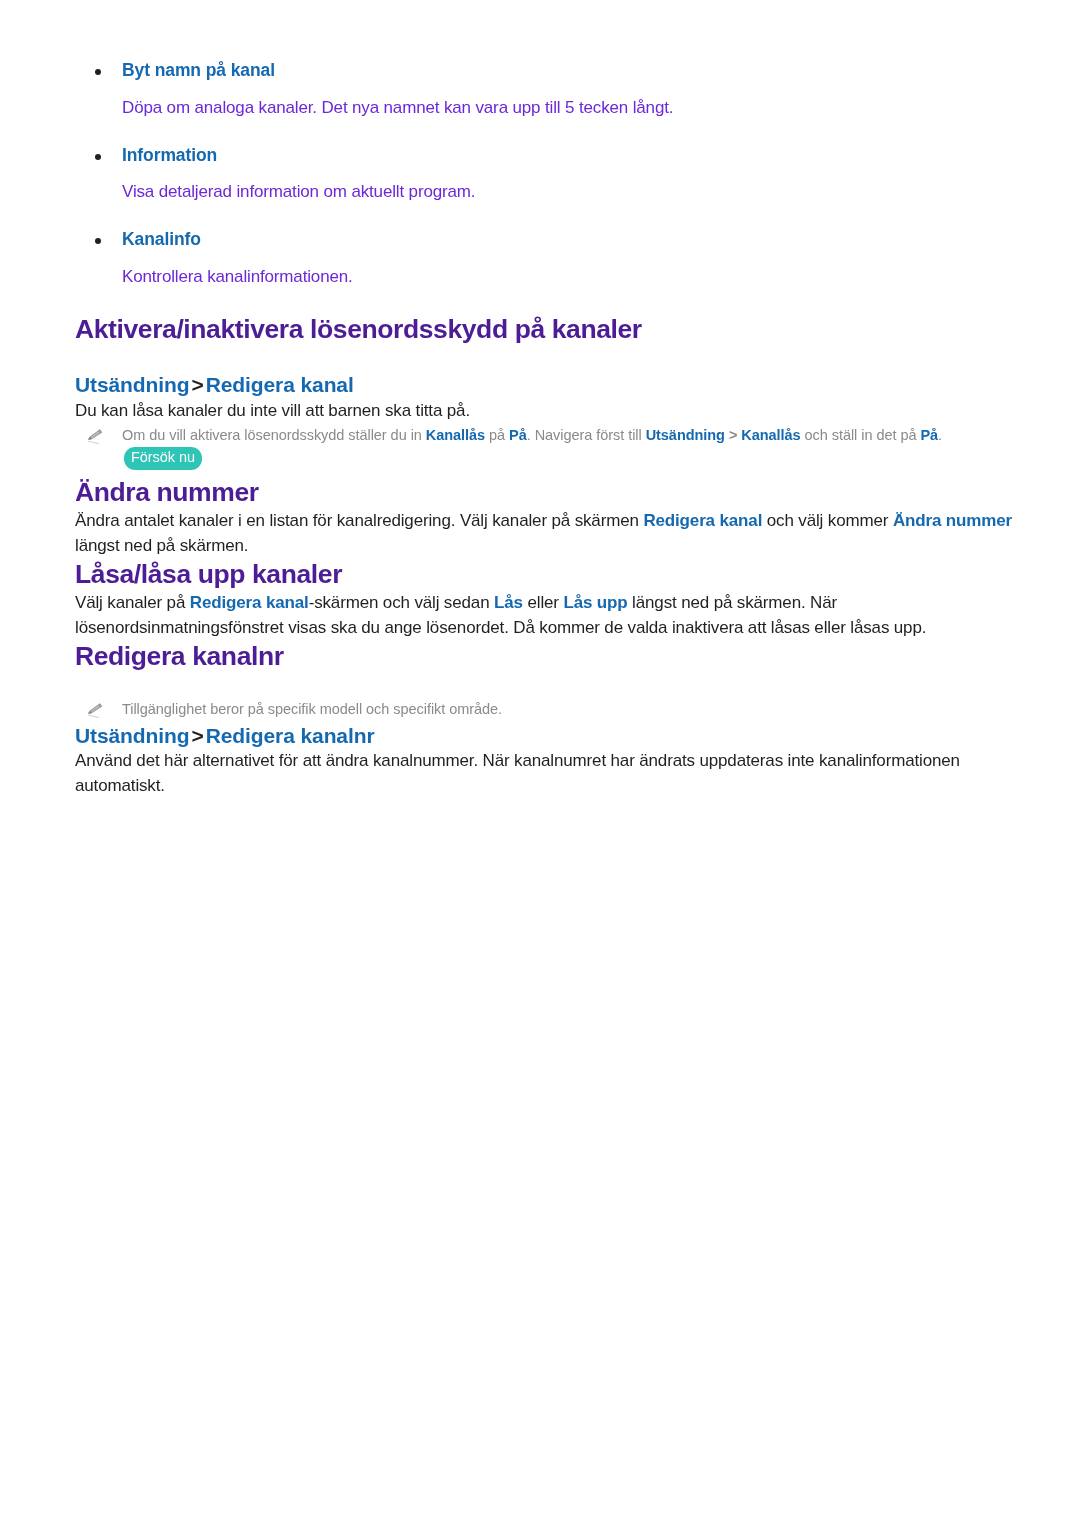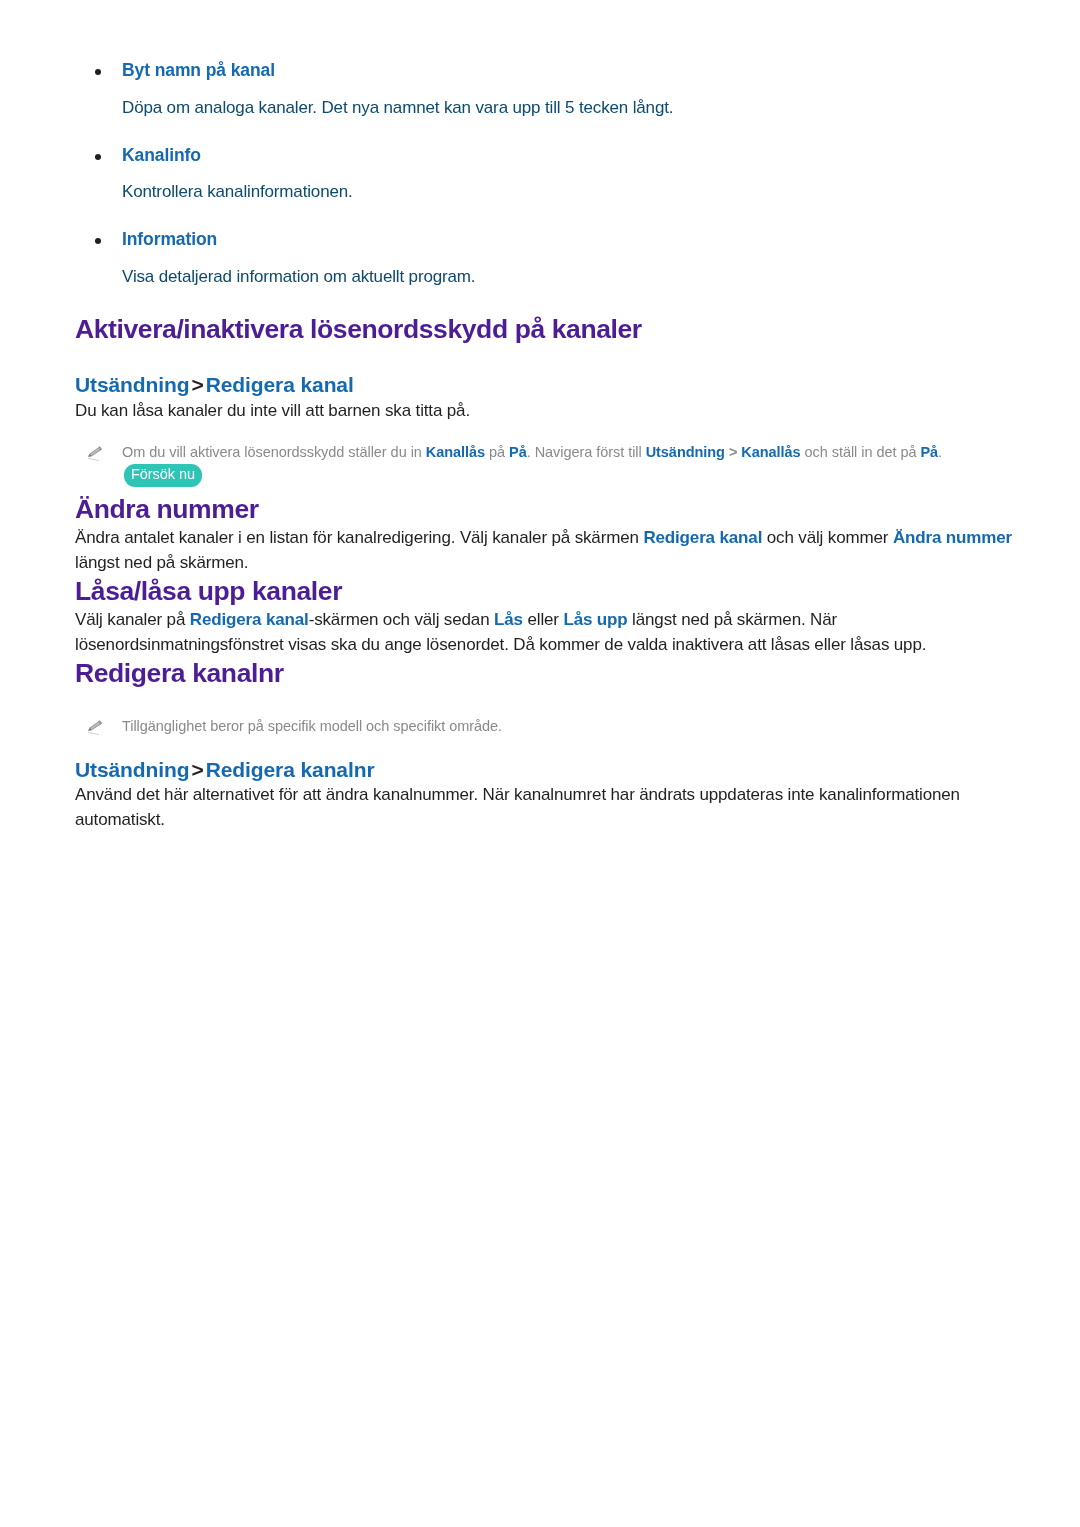--- a/index.html
+++ b/index.html
@@ -61,21 +61,21 @@
   .bullet-label {
     font-size: 17.5px;
     font-weight: bold;
     color: #1569b0;
     letter-spacing: -0.1px;
     line-height: 1.25;
   }
   .bullet-desc {
     padding-left: 47px;
     font-size: 17px;
-    color: #0c4a6e;
+    color: #6d28d9;
     line-height: 1.45;
     margin: 0 0 24px 0;
     letter-spacing: -0.15px;
   }
 
   
   h2.section-title {
     font-size: 26.5px;
     font-weight: bold;
     color: #4c1d95;
@@ -152,21 +152,21 @@
     vertical-align: baseline;
     max-width: 82px;
     overflow: hidden;
     white-space: nowrap;
   }
 
   
   .sp-title-top   { margin-top: 55px; }
   .sp-after-title { margin-top: 26px; }
   .sp-after-path  { margin-top: 13px; }
-  .sp-after-body  { margin-top: 17px; }
+  .sp-after-body  { }
   .sp-big         { margin-top: 60px; }
 </style>
 </head>
 <body>
 
 <div class="page">
   <div class="content">
 
     <div class="bullet-list">
 
@@ -174,31 +174,31 @@
         <div class="bullet-row">
           <span class="bullet-dot"></span>
           <span class="bullet-label">Byt namn på kanal</span>
         </div>
         <p class="bullet-desc">Döpa om analoga kanaler. Det nya namnet kan vara upp till 5 tecken långt.</p>
       </div>
 
       <div class="bullet-block">
         <div class="bullet-row">
           <span class="bullet-dot"></span>
+          <span class="bullet-label">Information</span>
+        </div>
+        <p class="bullet-desc">Visa detaljerad information om aktuellt program.</p>
+      </div>
+
+      <div class="bullet-block">
+        <div class="bullet-row">
+          <span class="bullet-dot"></span>
           <span class="bullet-label">Kanalinfo</span>
         </div>
         <p class="bullet-desc">Kontrollera kanalinformationen.</p>
-      </div>
-
-      <div class="bullet-block">
-        <div class="bullet-row">
-          <span class="bullet-dot"></span>
-          <span class="bullet-label">Information</span>
-        </div>
-        <p class="bullet-desc">Visa detaljerad information om aktuellt program.</p>
       </div>
 
     </div>
 
     <h2 class="section-title sp-title-top">Aktivera/inaktivera lösenordsskydd på kanaler</h2>
 
     <p class="path sp-after-title">
       <span>Utsändning</span><span class="sep">&gt;</span><span>Redigera kanal</span>
     </p>
 

